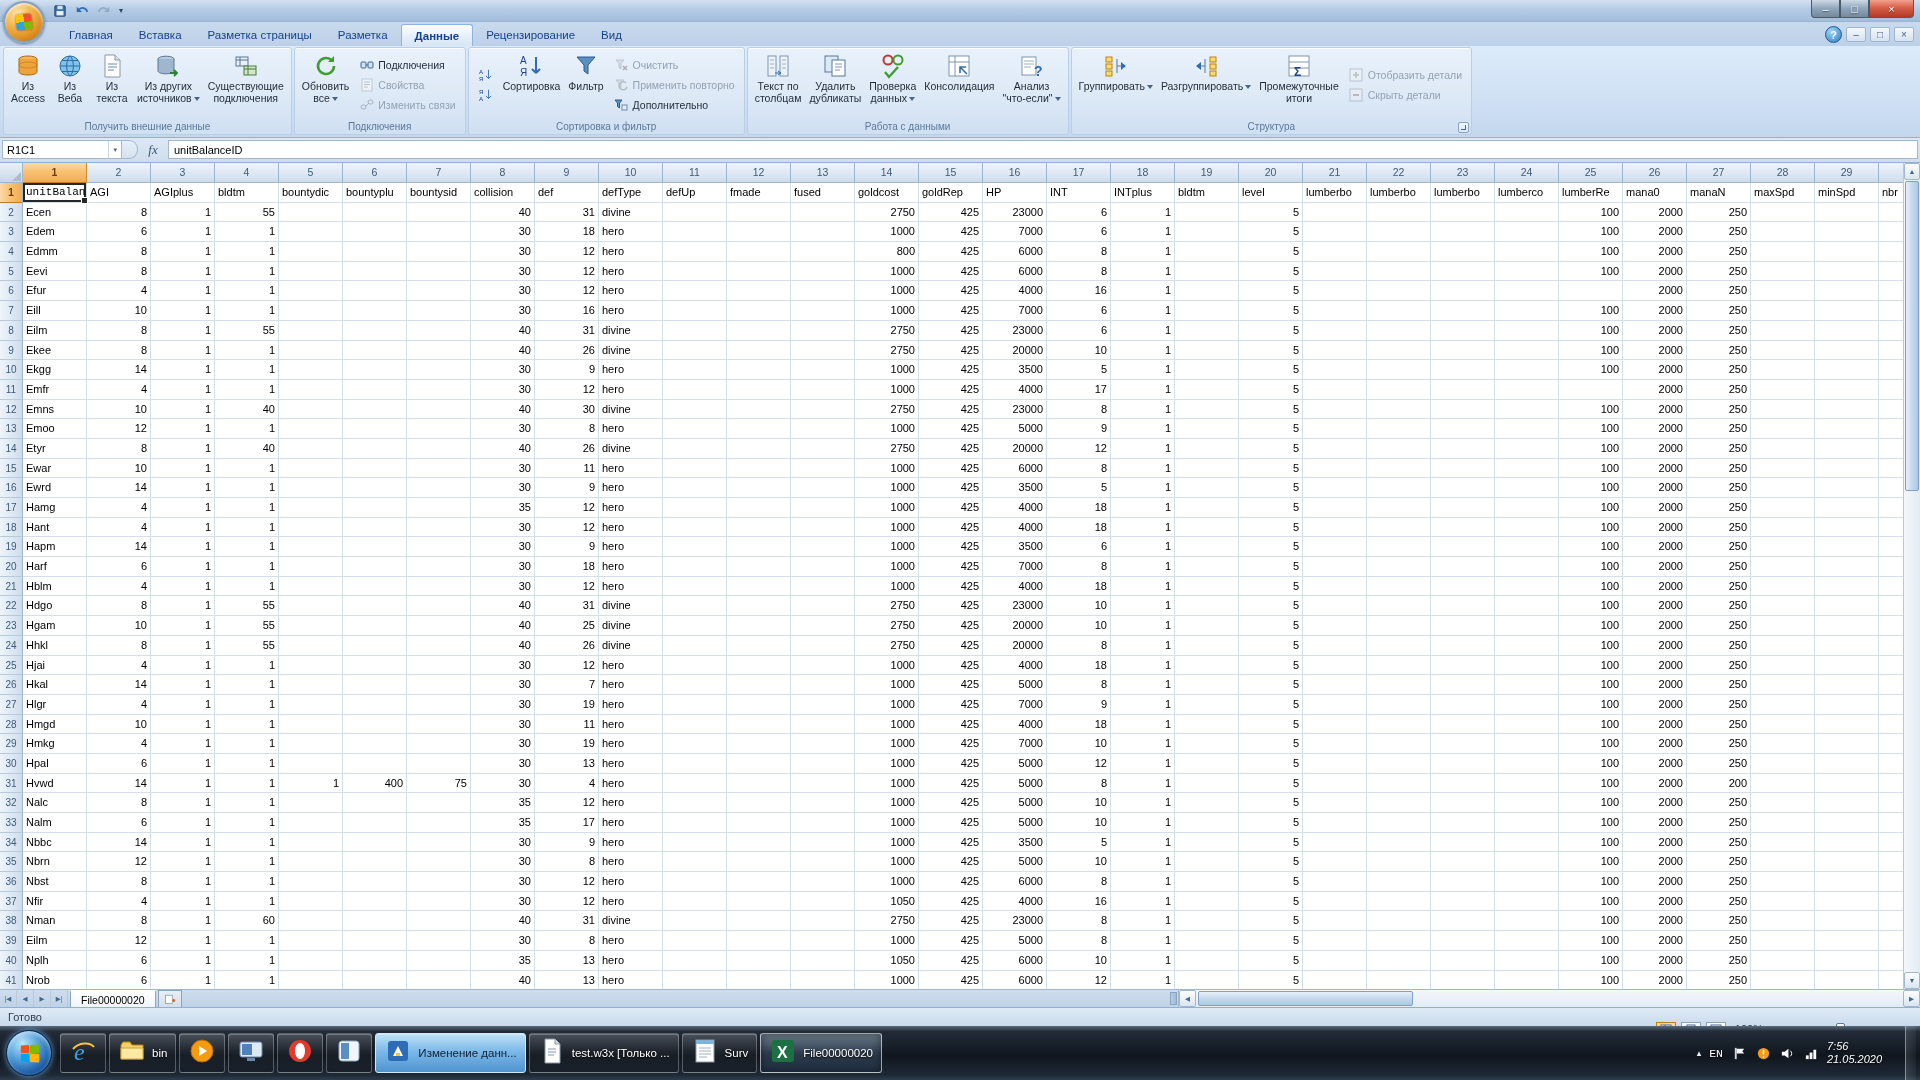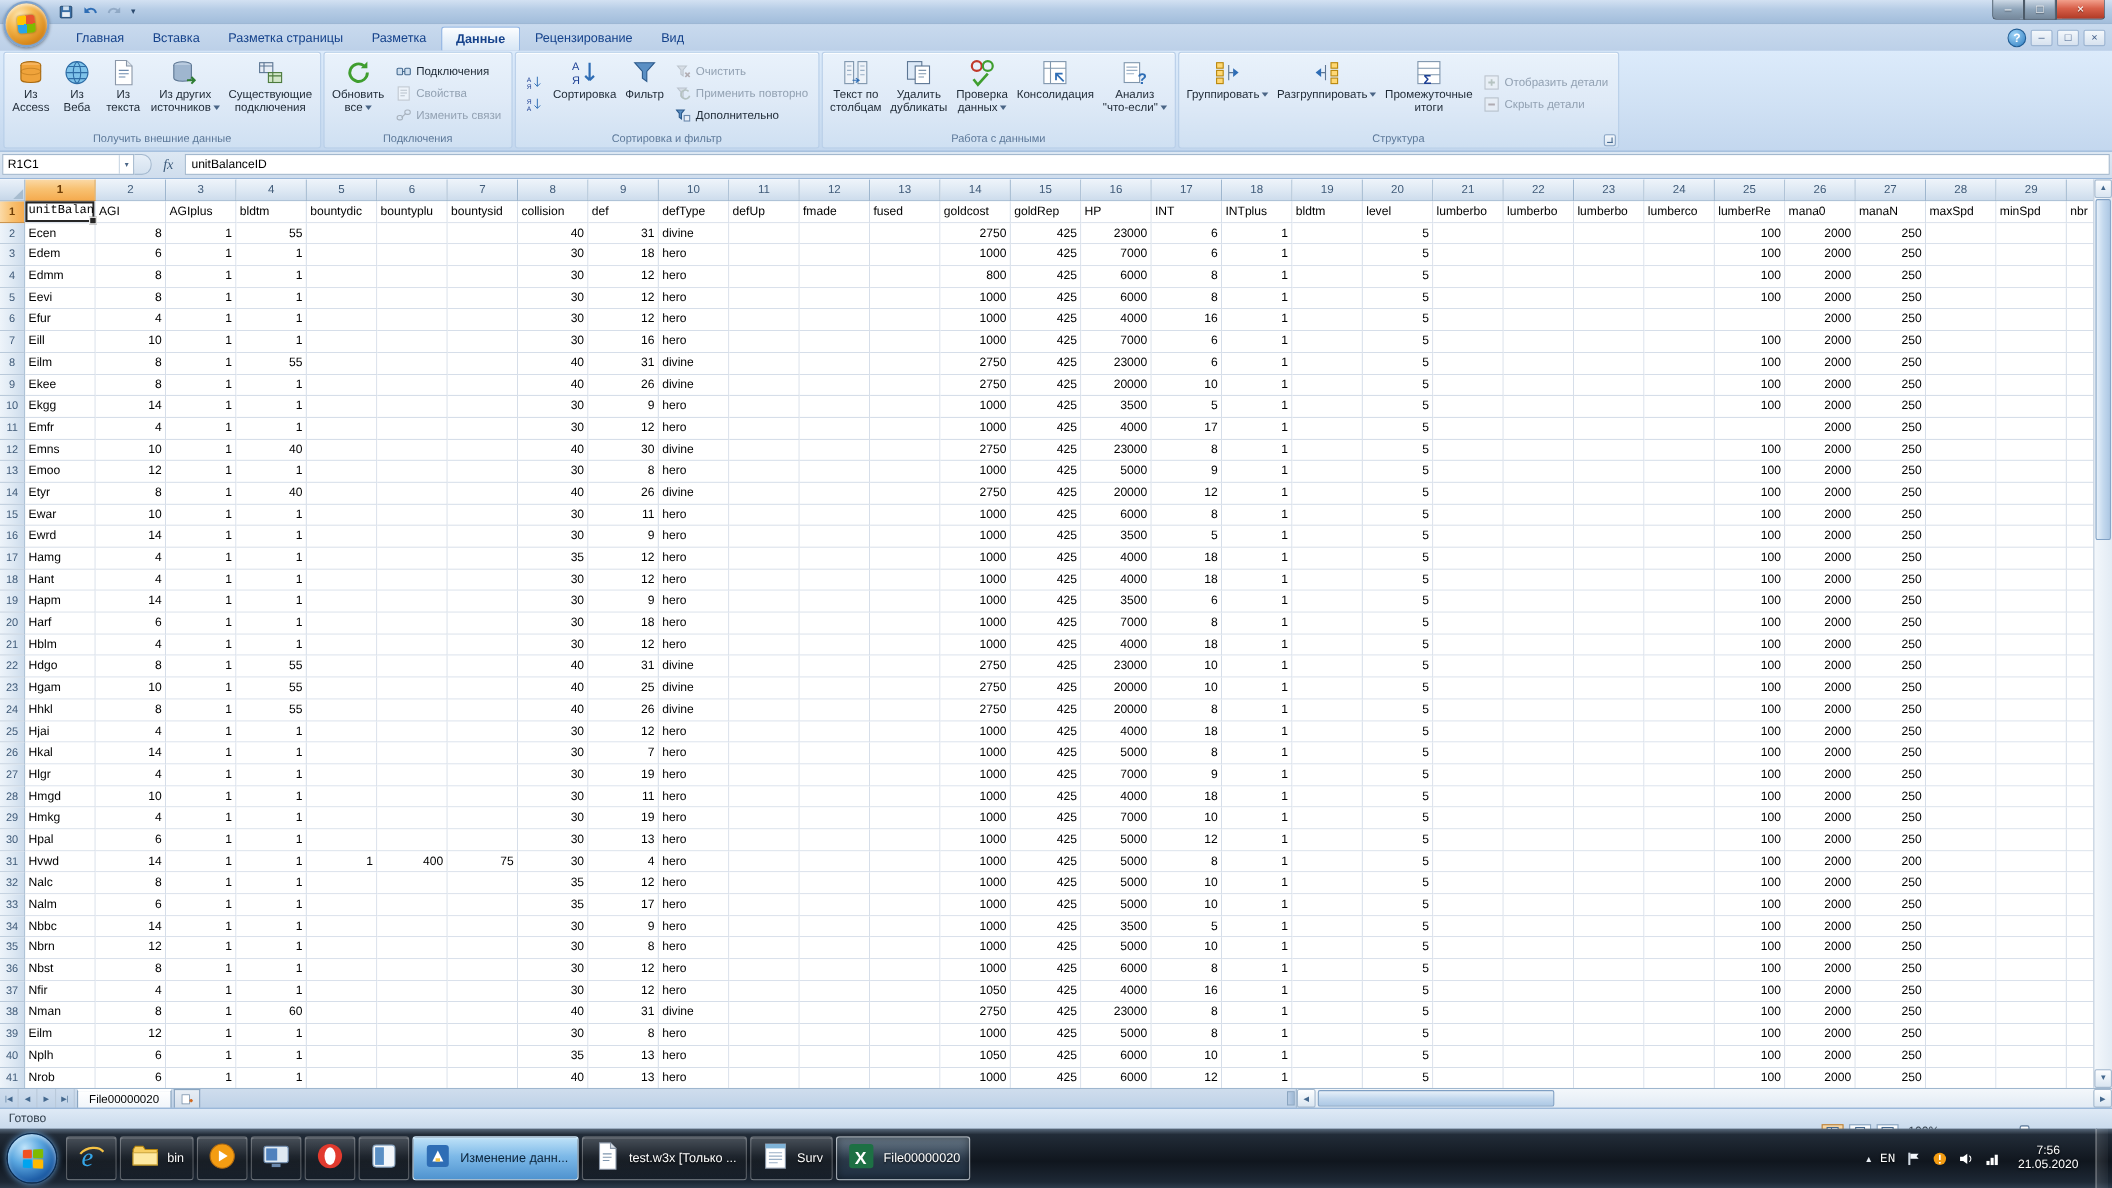--- a/index.html
+++ b/index.html
@@ -133,21 +133,21 @@
   .tbtn svg{width:28px;height:28px;flex:none;}
   .tbtn .tlbl{color:#fff;font-size:11.5px;text-shadow:0 1px 2px #000;max-width:108px;overflow:hidden;white-space:nowrap;text-overflow:ellipsis;}
   .tbtn.highlight{background:linear-gradient(180deg,#bfe2f8,#7db9e8 45%,#4f93cf);border-color:#cfe8fa;}
   .tbtn.highlight .tlbl{color:#0a2238;text-shadow:none;}
   .tbtn.active{background:linear-gradient(180deg,rgba(200,225,245,.45),rgba(130,170,210,.25) 50%,rgba(40,70,100,.35));border-color:rgba(255,255,255,.55);box-shadow:inset 0 0 8px rgba(0,0,0,.45);}
   .tray{margin-left:auto;display:flex;align-items:center;gap:8px;padding-right:2px;height:100%;}
   .trayarrow{color:#e8eef4;font-size:9px;}
   .lang{color:#fff;font-size:11.5px;text-shadow:0 1px 2px #000;font-family:Liberation Mono, monospace;}
   .ticon{width:16px;height:16px;display:flex;align-items:center;justify-content:center;}
   .ticon svg{width:15px;height:15px;}
-  .clock{color:#fff;font-size:11px;text-align:center;line-height:13px;text-shadow:0 1px 2px #000;min-width:70px;}
+  .clock{color:#fff;font-size:11px;text-align:left;line-height:13px;text-shadow:0 1px 2px #000;min-width:70px;font-style:italic;}
   .showdesk{width:11px;height:100%;border-left:1px solid rgba(255,255,255,.45);background:linear-gradient(90deg,rgba(255,255,255,.12),rgba(255,255,255,.04));}
 </style>
 </head>
 <body>
 
 <div class="app">
 
   <div class="titlebar">
     <div class="orb">
         <div class="orb-core"></div>

